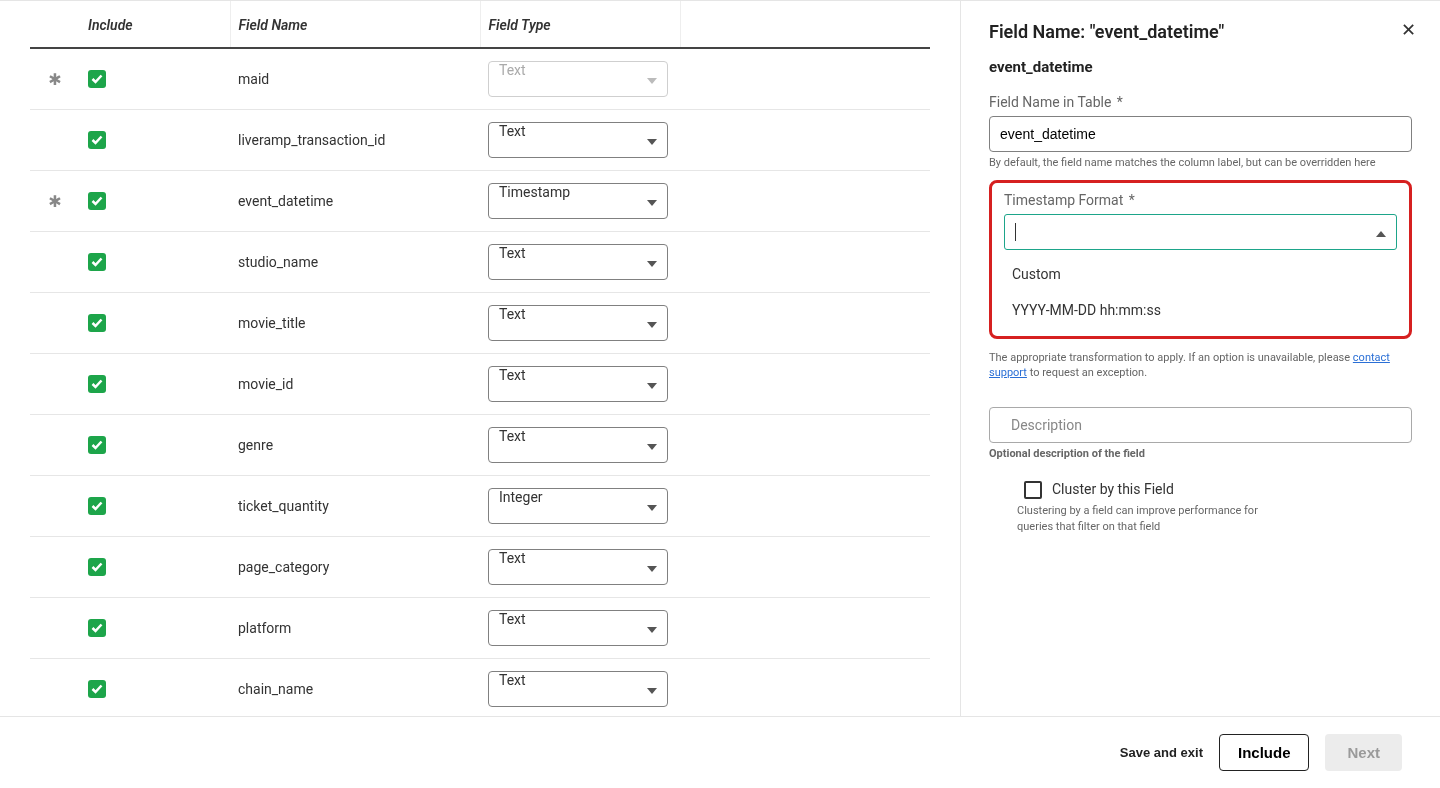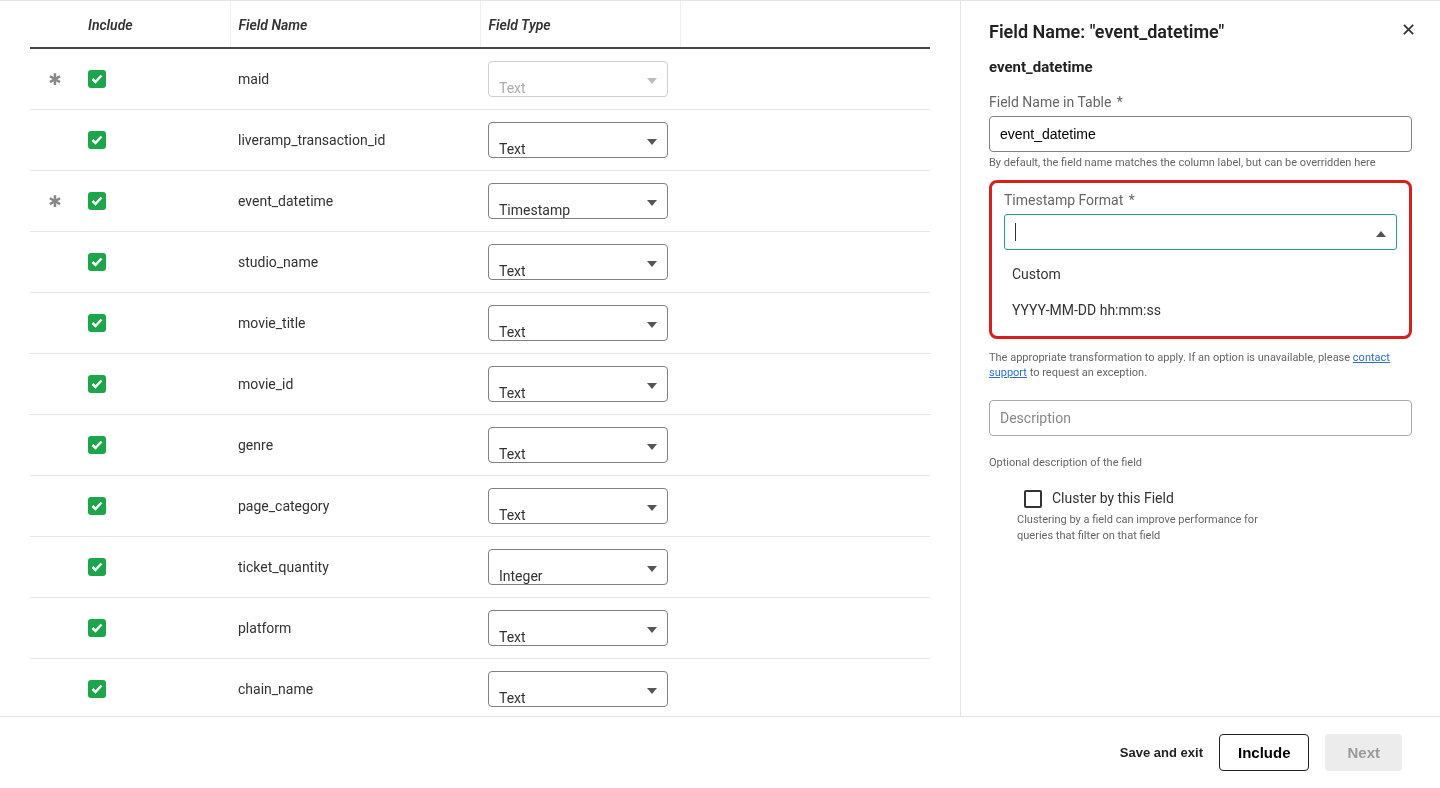--- a/index.html
+++ b/index.html
@@ -18,21 +18,21 @@
 .tbl thead tr { border-bottom: 2px solid #444; }
 .tbl tbody tr { border-top: 1px solid #e6e6e6; }
 .tbl tbody tr:first-child { border-top: none; }
 .tbl td { padding: 12px 8px; vertical-align: middle; height: 56px; }
 
 .star-cell { color: #888; font-size: 16px; text-align: center; width: 50px; }
 .check { width: 18px; height: 18px; background: #1da54a; border-radius: 3px; display: inline-flex; align-items: center; justify-content: center; }
 .check svg { stroke: #fff; stroke-width: 2.5; fill: none; }
 
 .fieldname-cell { font-size: 14px; color: #333; }
-.select { width: 180px; height: 36px; border: 1px solid #808080; border-radius: 4px; display: flex; align-items: flex-end; padding: 0 10px; position: relative; background: #fff; cursor: pointer; }
+.select { width: 180px; height: 36px; border: 1px solid #808080; border-radius: 4px; display: flex; align-items: flex-start; padding: 0 10px; position: relative; background: #fff; cursor: pointer; }
 .select.disabled { border-color: #cfcfcf; color: #aaa; cursor: default; }
 .select .caret { position: absolute; right: 10px; top: 50%; transform: translateY(-50%); }
 .caret svg { fill: #555; }
 .select.disabled .caret svg { fill: #bbb; }
 
 .side-title { font-size: 18px; font-weight: 600; color: #222; margin-bottom: 16px; }
 .close-x { position: absolute; top: 18px; right: 24px; cursor: pointer; font-size: 18px; color: #333; }
 .side-label-muted { font-size: 14px; color: #777; margin-bottom: 10px; }
 .side-value-bold { font-size: 15px; font-weight: 700; color: #222; margin-bottom: 18px; }
 .field-label { font-size: 14px; color: #666; margin-bottom: 6px; }
@@ -41,21 +41,21 @@
 .hint { font-size: 11px; color: #666; margin-top: 4px; line-height: 1.3; }
 .hint a { color: #2a6fd6; text-decoration: underline; }
 
 .red-box { border: 3px solid #d62020; border-radius: 8px; padding: 9px 12px 0 12px; margin-top: 10px; }
 .ts-select { width: 100%; height: 36px; border: 1px solid #1da58a; border-radius: 3px; display: flex; align-items: center; padding: 0 10px; position: relative; margin-top: 4px; }
 .ts-cursor { width: 1px; height: 18px; background: #333; }
 .ts-caret { position: absolute; right: 10px; top: 50%; transform: translateY(-50%); }
 .ts-options { margin-top: 6px; margin-bottom: 8px; }
 .ts-option { padding: 10px 8px; font-size: 14px; cursor: pointer; }
 
-.desc-input { width: 100%; height: 36px; border: 1px solid #a9a9a9; border-radius: 4px; padding: 0 10px; font-size: 14px; color: #888; display: flex; align-items: center; margin-top: 20px; }
+.desc-input { width: 100%; height: 36px; border: 1px solid #a9a9a9; border-radius: 4px; padding: 0 21px; font-size: 14px; color: #888; display: flex; align-items: center; margin-top: 27px; }
 .cluster-row { display: flex; align-items: flex-start; gap: 10px; margin-top: 20px; padding-left: 35px; }
 .cluster-check { width: 18px; height: 18px; border: 2px solid #333; border-radius: 2px; flex-shrink: 0; }
 .cluster-label { font-size: 14px; }
 .cluster-hint { font-size: 11px; color: #666; margin-top: 4px; margin-left: 28px; line-height: 1.4; max-width: 260px; }
 
 .footer { position: absolute; left: 0; bottom: 0; width: 100%; height: 72px; border-top: 1px solid #e5e5e5; display: flex; align-items: center; justify-content: flex-end; padding: 0 38px; gap: 16px; background: #fff; }
 .btn-text { background: none; border: none; font-size: 13px; font-weight: 600; cursor: pointer; color: #222; }
 .btn-outline { background: #fff; border: 1.5px solid #222; font-size: 15px; font-weight: 600; cursor: pointer; padding: 9px 18px; border-radius: 4px; }
 .btn-disabled { background: #ececec; border: none; color: #9a9a9a; font-size: 15px; font-weight: 600; padding: 10px 22px; border-radius: 4px; cursor: default; }
 </style>
@@ -201,42 +201,42 @@
             </td>
             <td></td>
           </tr>
           <tr>
             <td class="star-cell"></td>
             <td><span class="check">
                 <svg width="12" height="10" viewBox="0 0 12 10">
                   <polyline points="1.5,5 4.5,8 10.5,1.5"></polyline>
                 </svg>
               </span></td>
+            <td class="fieldname-cell">ticket_quantity</td>
+            <td>
+              <div class="select">
+                <span>Integer</span>
+                <span class="caret"><svg width="10" height="6" viewBox="0 0 10 6">
+                    <path d="M0 0 L5 6 L10 0 Z"></path>
+                  </svg></span>
+              </div>
+            </td>
+            <td></td>
+          </tr>
+          <tr>
+            <td class="star-cell"></td>
+            <td><span class="check">
+                <svg width="12" height="10" viewBox="0 0 12 10">
+                  <polyline points="1.5,5 4.5,8 10.5,1.5"></polyline>
+                </svg>
+              </span></td>
             <td class="fieldname-cell">page_category</td>
             <td>
               <div class="select">
                 <span>Text</span>
-                <span class="caret"><svg width="10" height="6" viewBox="0 0 10 6">
-                    <path d="M0 0 L5 6 L10 0 Z"></path>
-                  </svg></span>
-              </div>
-            </td>
-            <td></td>
-          </tr>
-          <tr>
-            <td class="star-cell"></td>
-            <td><span class="check">
-                <svg width="12" height="10" viewBox="0 0 12 10">
-                  <polyline points="1.5,5 4.5,8 10.5,1.5"></polyline>
-                </svg>
-              </span></td>
-            <td class="fieldname-cell">ticket_quantity</td>
-            <td>
-              <div class="select">
-                <span>Integer</span>
                 <span class="caret"><svg width="10" height="6" viewBox="0 0 10 6">
                     <path d="M0 0 L5 6 L10 0 Z"></path>
                   </svg></span>
               </div>
             </td>
             <td></td>
           </tr>
           <tr>
             <td class="star-cell"></td>
             <td><span class="check">
@@ -306,21 +306,21 @@
       </div>
     </div>
 
     <div class="hint" style="margin-top:12px;">
       <span>The appropriate transformation to apply. If an option is unavailable, please </span><a href="#">contact support</a><span> to request an exception.</span>
     </div>
 
     <div class="desc-input">
       <span style="color:#888;">Description</span>
     </div>
-    <div class="hint" style="margin-top:20px;">Optional description of the field</div>
+    <div class="hint" style="margin-top:4px;font-weight:bold;">Optional description of the field</div>
 
     <div class="cluster-row">
       <div class="cluster-check"></div>
       <div class="cluster-label">Cluster by this Field</div>
     </div>
     <div class="cluster-hint">Clustering by a field can improve performance for queries that filter on that field</div>
   </div>
 </div>
 
 <div class="footer">

